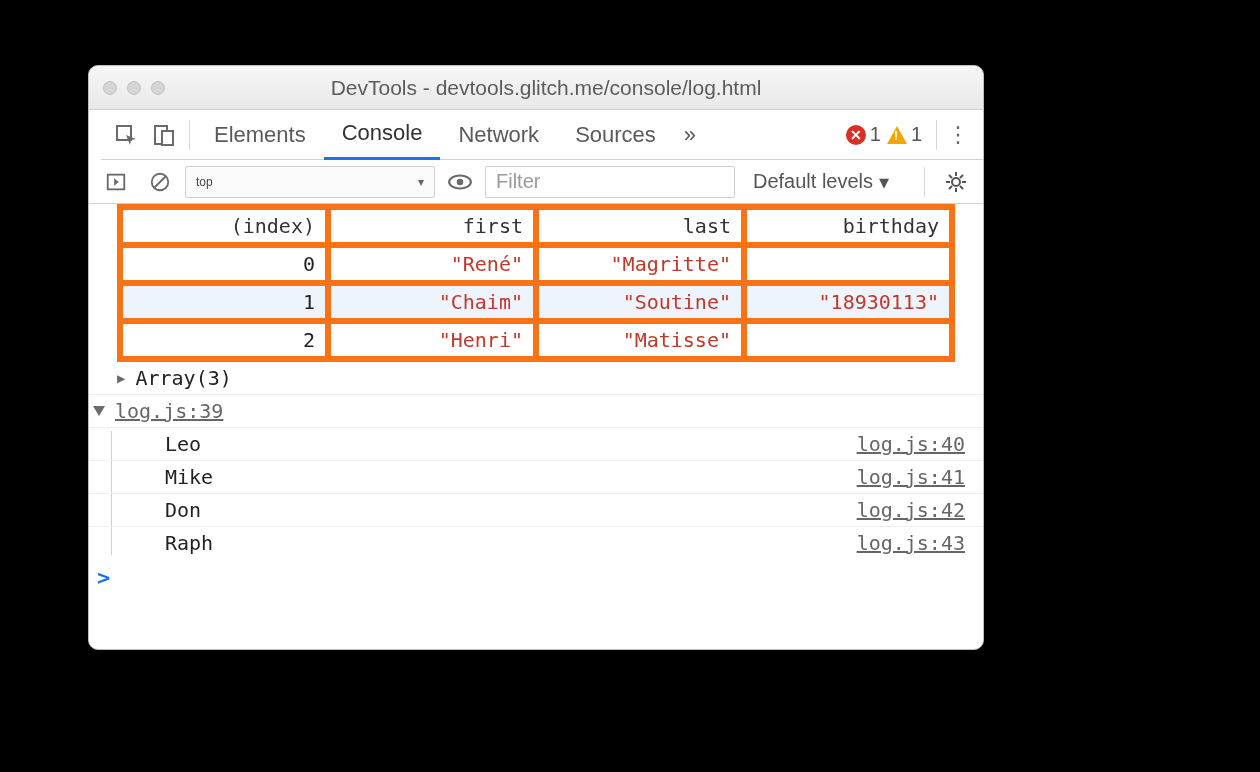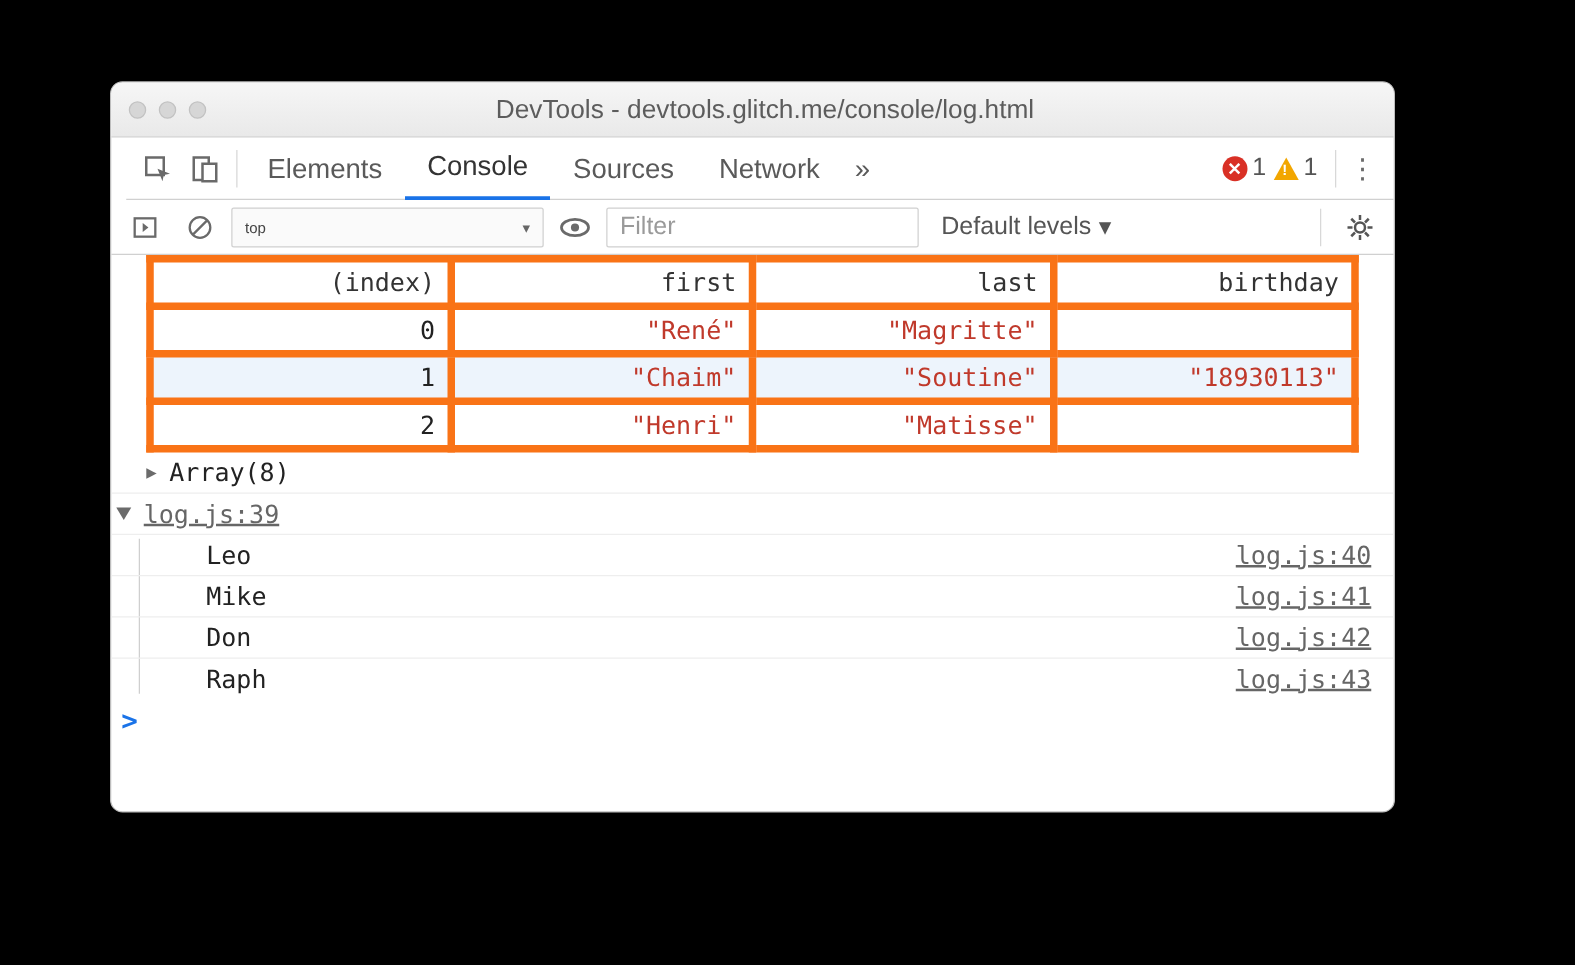--- a/index.html
+++ b/index.html
@@ -7,21 +7,21 @@
     background: #000;
     width: 1260px;
     height: 772px;
     font-family: -apple-system, "Helvetica Neue", Arial, sans-serif;
     overflow: hidden;
   }
   .window {
     position: absolute;
     left: 88px;
     top: 65px;
-    width: 1028px;
+    width: 896px;
     height: 585px;
     background: #fff;
     border-radius: 10px;
     box-shadow: 0 20px 60px rgba(0,0,0,0.5);
     display: flex;
     flex-direction: column;
     overflow: hidden;
     border: 1px solid #bdbdbd;
   }
   
@@ -126,22 +126,22 @@
     </div>
     <div class="iconbtn">
       <svg width="24" height="24" viewBox="0 0 24 24">
           <rect x="3" y="3" width="12" height="18" fill="none" stroke="#6a6a6a" stroke-width="2"></rect>
           <rect x="10" y="8" width="11" height="14" fill="#fff" stroke="#6a6a6a" stroke-width="2"></rect>
         </svg>
     </div>
     <div class="vdiv"></div>
     <div class="tab">Elements</div>
     <div class="tab active">Console</div>
+    <div class="tab">Network</div>
     <div class="tab">Sources</div>
-    <div class="tab">Network</div>
     <div class="tab" style="padding:0 10px;">»</div>
     <div class="spacer"></div>
     <div class="badges">
       <div class="err-badge">
         <span class="err-circle">✕</span>
         <span>1</span>
       </div>
       <div class="err-badge">
         <span class="warn-tri"></span>
         <span>1</span>
@@ -225,21 +225,21 @@
           <td>2</td>
           <td class="strval">"Henri"</td>
           <td class="strval">"Matisse"</td>
           <td class="strval"></td>
         </tr>
       </tbody>
     </table>
 
     <div class="arrline">
       <span class="tri">▶</span>
-      <span>Array(8)</span>
+      <span>Array(3)</span>
     </div>
 
     <div class="group-row indent0" style="border-top:1px solid #eee;">
       <span class="disc"></span>
       <a class="src">log.js:39</a>
     </div>
     <div class="group-container">
       <div class="group-line"></div>
       <div class="group-row indent1">
         <span class="msg">Leo</span>

